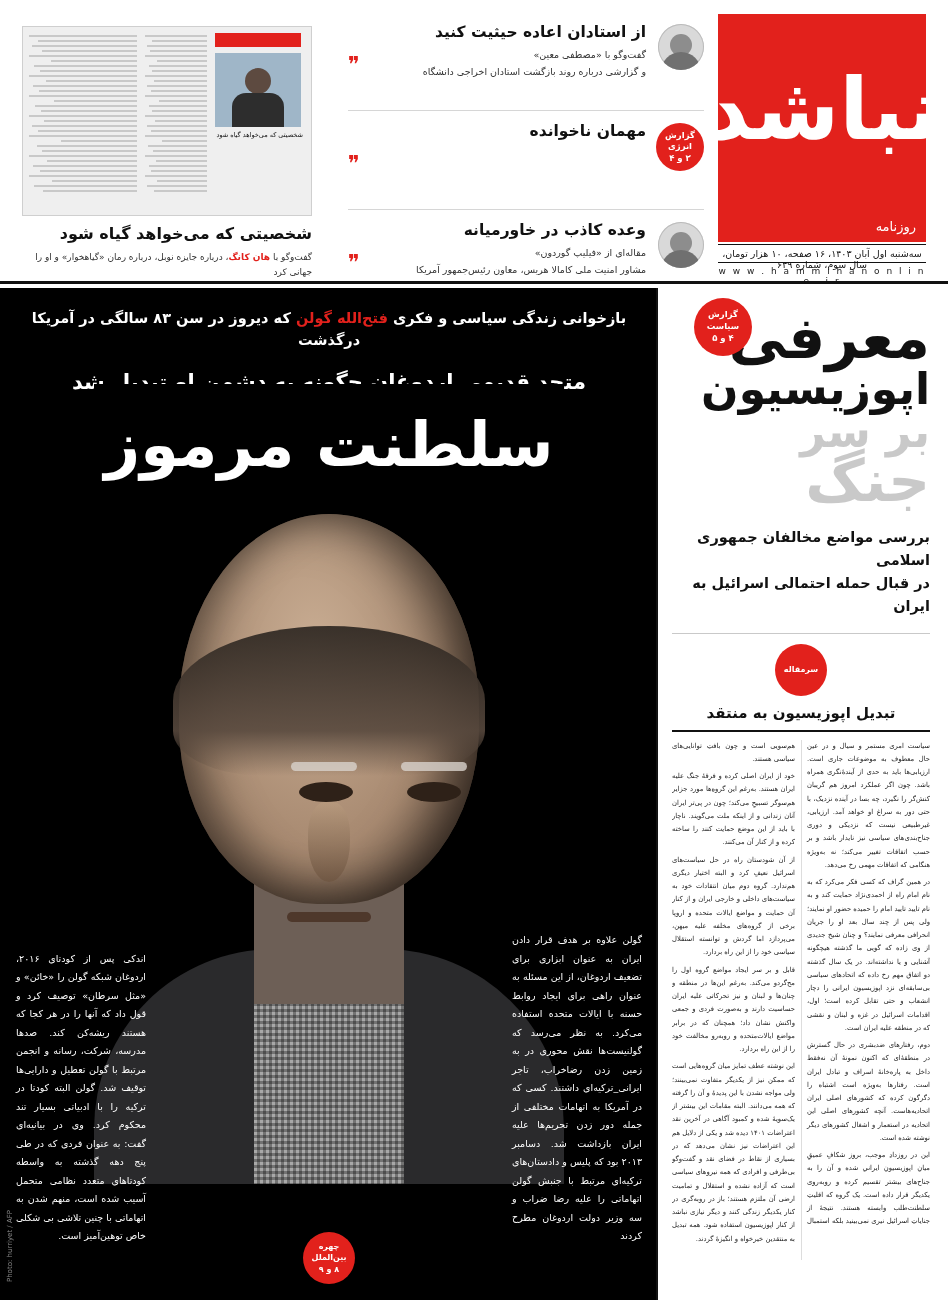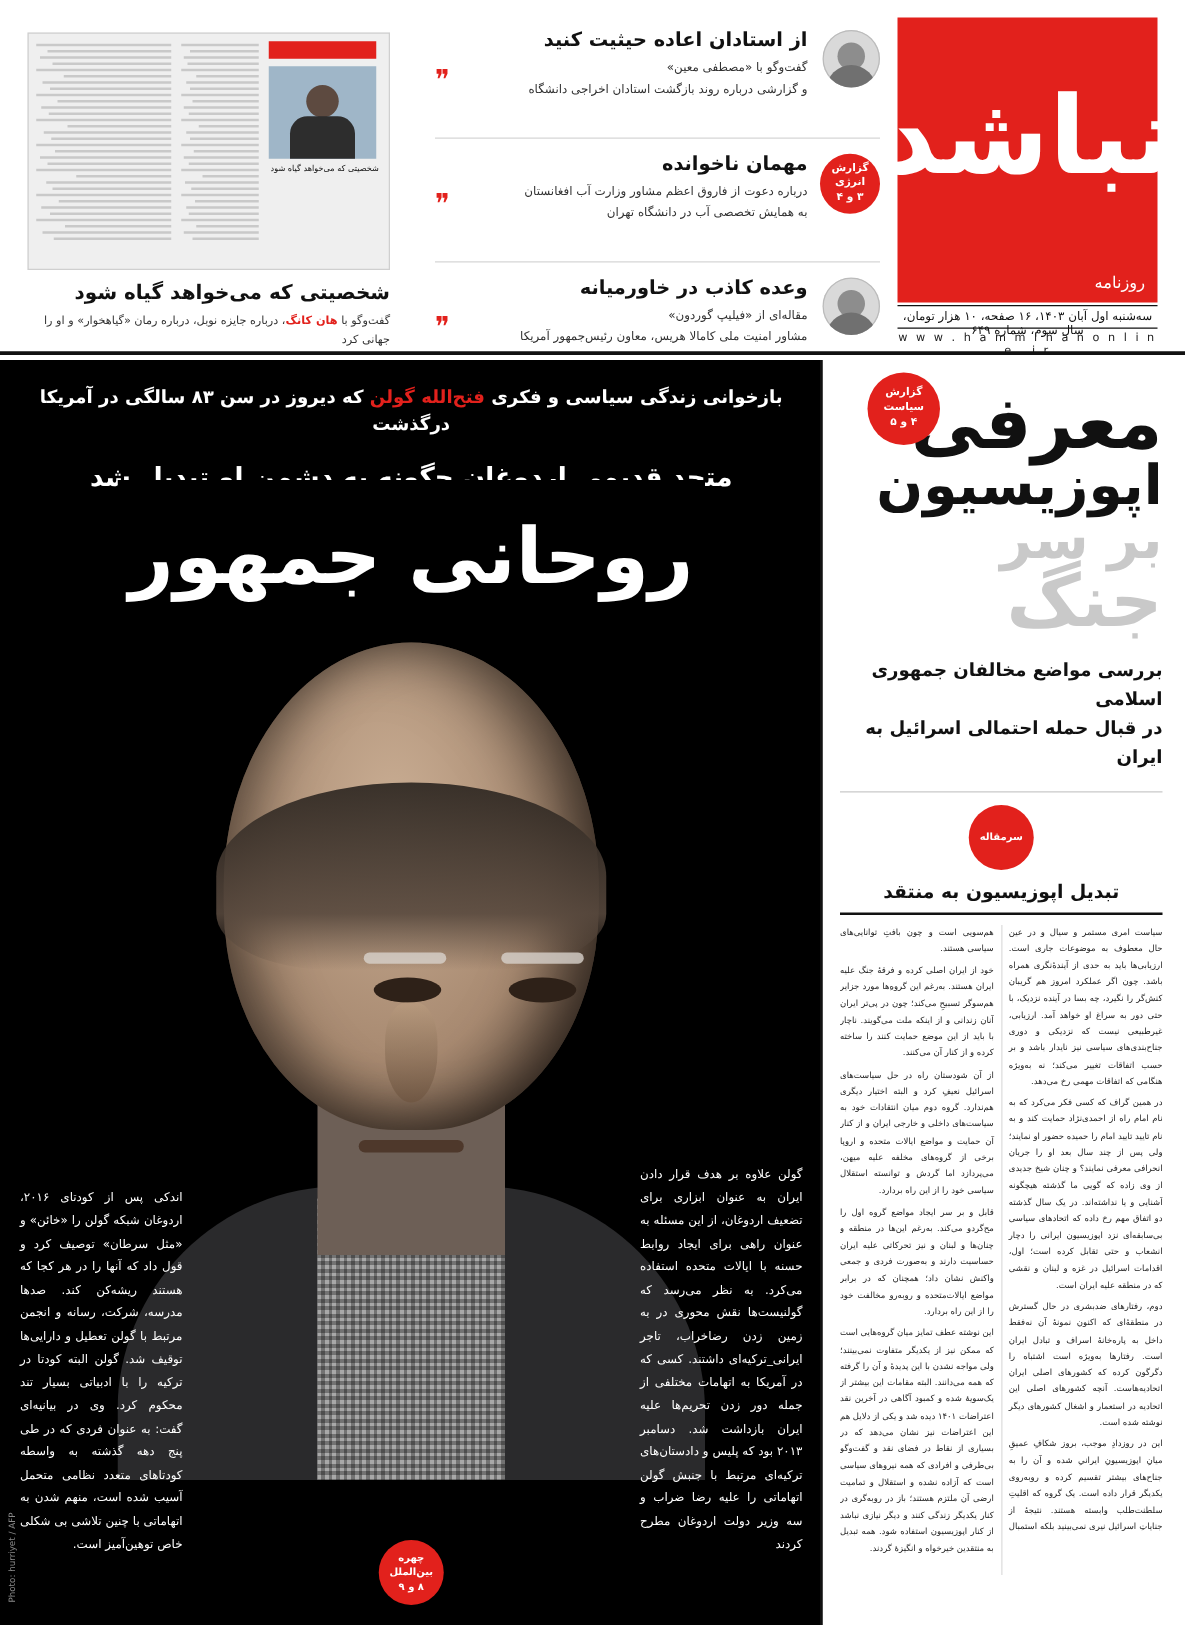--- a/index.html
+++ b/index.html
@@ -240,22 +240,20 @@
       </div>
       <div class="teaser-sep"></div>
 
       <div class="teaser">
         <div class="teaser-badge" style="white-space:pre-line">گزارش
 انرژی
 ۳ و ۴</div>
         <div class="quote-mark">❞</div>
         <div class="teaser-text">
           <div class="teaser-title">مهمان ناخوانده</div>
-          <div class="teaser-desc" style="white-space:pre-line">درباره دعوت از فاروق اعظم مشاور وزارت آب افغانستان
-به همایش تخصصی آب در دانشگاه تهران</div>
         </div>
       </div>
       <div class="teaser-sep"></div>
 
       <div class="teaser">
         <div class="teaser-avatar">
           <div class="face"></div>
             <div class="body"></div>
         </div>
         <div class="quote-mark">❞</div>
@@ -406,21 +404,21 @@
         <div class="p-brow l"></div>
           <div class="p-brow r"></div>
         <div class="p-eye l"></div>
           <div class="p-eye r"></div>
         <div class="p-nose"></div>
           <div class="p-mouth"></div>
       </div>
       <div style="position:absolute;left:0;top:0;width:470px;height:120px;
                   display:flex;align-items:center;justify-content:center;
                   color:#fff;font-size:62px;font-weight:bold;direction:rtl;
-                  text-shadow:0 0 18px rgba(0,0,0,.9);">روحانی جمهور</div>
+                  text-shadow:0 0 18px rgba(0,0,0,.9);">سلطنت مرموز</div>
     </div>
 
     <div class="side-text left">اندکی پس از کودتای ۲۰۱۶، اردوغان شبکه گولن را «خائن» و «مثل سرطان» توصیف کرد و قول داد که آنها را در هر کجا که هستند ریشه‌کن کند. صدها مدرسه، شرکت، رسانه و انجمن مرتبط با گولن تعطیل و دارایی‌ها توقیف شد. گولن البته کودتا در ترکیه را با ادبیاتی بسیار تند محکوم کرد. وی در بیانیه‌ای گفت: به عنوان فردی که در طی پنج دهه گذشته به واسطه کودتاهای متعدد نظامی متحمل آسیب شده است، منهم شدن به اتهاماتی با چنین تلاشی بی شکلی خاص توهین‌آمیز است.</div>
     <div class="side-text right">گولن علاوه بر هدف قرار دادن ایران به عنوان ابزاری برای تضعیف اردوغان، از این مسئله به عنوان راهی برای ایجاد روابط حسنه با ایالات متحده استفاده می‌کرد. به نظر می‌رسد که گولنیست‌ها نقش محوری در به زمین زدن رضاخراب، تاجر ایرانی_ترکیه‌ای داشتند. کسی که در آمریکا به اتهامات مختلفی از جمله دور زدن تحریم‌ها علیه ایران بازداشت شد. دسامبر ۲۰۱۳ بود که پلیس و دادستان‌های ترکیه‌ای مرتبط با جنبش گولن اتهاماتی را علیه رضا ضراب و سه وزیر دولت اردوغان مطرح کردند</div>
 
     <div class="main-badge" style="white-space:pre-line">چهره
 بین‌الملل
 ۸ و ۹</div>
     <div class="photo-credit">Photo: hurriyet / AFP</div>
   </div>

